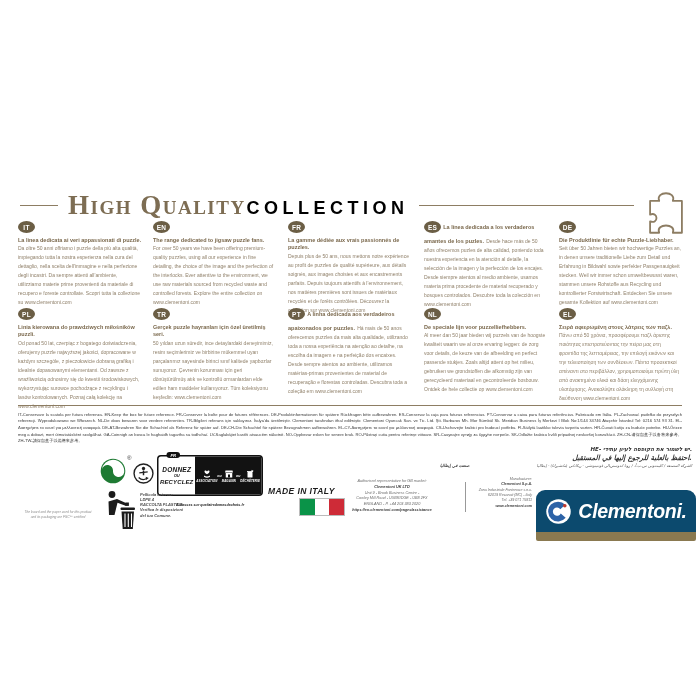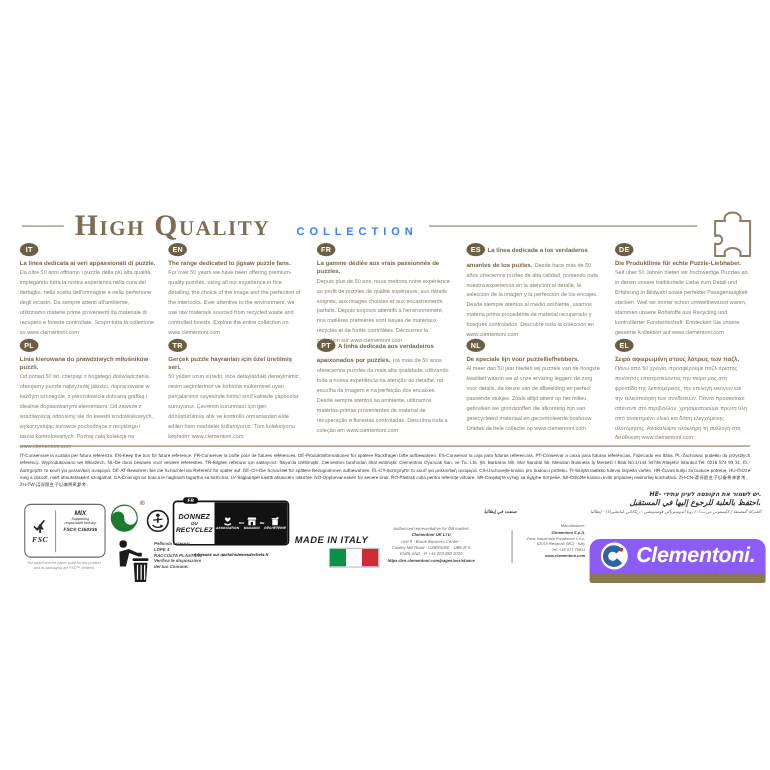--- a/index.html
+++ b/index.html
@@ -1,24 +1,24 @@
 <!DOCTYPE html>
 <html><head>
 <meta charset="utf-8">
 <style>
   html,body{margin:0;padding:0;background:#fff;}
   .page{position:relative;width:700px;height:700px;background:#fff;overflow:hidden;
         font-family:"Liberation Sans",sans-serif;color:#8d7b63;}
   
   .hdr{position:absolute;top:181px;left:0;right:0;height:48px;display:flex;align-items:center;}
   .dash{width:38px;margin-left:20px;border-top:1.6px solid #8d7d63;}
-  .title{margin:0 10px;white-space:nowrap;display:flex;align-items:baseline;gap:24px;}
+  .title{margin:0 10px;white-space:nowrap;display:flex;align-items:baseline;gap:1px;}
   .t-main{font-family:"Liberation Serif",serif;font-variant:small-caps;font-weight:600;
           font-size:27px;letter-spacing:1.5px;color:#7d6d53;}
-  .t-sub{font-size:10px;font-weight:600;letter-spacing:4.5px;text-transform:uppercase;color:#3b82f6;}
+  .t-sub{font-size:18px;font-weight:600;letter-spacing:4.5px;text-transform:uppercase;color:#000000;}
   .rule{flex:1;border-top:1.6px solid #8d7d63;margin-right:9px;}
   .puzzle-wrap{margin-right:11px;margin-top:14px;}
   
   .lang-wrap{position:absolute;top:221px;left:18px;right:18px;}
   .lang-row{display:grid;grid-template-columns:repeat(5,1fr);column-gap:12px;height:87px;}
   .lang-row.second{height:100px;}
   .shrink{width:200%;transform:scale(.5);transform-origin:0 0;}
   .badge{display:inline-flex;align-items:center;justify-content:center;min-width:34px;height:24px;
          border-radius:50%;background:#6b5e45;color:#fff;font-size:13px;font-weight:bold;
          margin-bottom:6px;letter-spacing:.5px;}
@@ -83,21 +83,21 @@
   
   .semitic{left:440px;top:0px;width:252px;}
   .semitic .shrink{font-family:"DejaVu Sans",sans-serif;text-align:right;color:#333;}
   .heb{font-size:11px;font-weight:bold;}
   .ar-big{font-size:14px;font-weight:bold;margin-top:1px;}
   .ar-row{display:flex;justify-content:space-between;align-items:baseline;margin-top:3px;}
   .ar-small{font-size:7.6px;color:#555;}
   .ar-made{font-size:8.2px;font-weight:bold;color:#444;}
   
   .logo{left:536px;top:44px;width:160px;}
-  .logo-blue{height:31px;background:#8b5cf6;border-radius:9px 9px 0 0;display:flex;
+  .logo-blue{height:42px;background:#0c4a6e;border-radius:9px 9px 0 0;display:flex;
              align-items:center;justify-content:center;gap:6px;}
   .logo-text{color:#fff;font-weight:bold;font-size:19.5px;letter-spacing:-.3px;}
   .logo-band{height:9px;background:#8a7950;border-radius:0 0 2px 2px;}
 </style>
 </head>
 <body>
 
 <div class="page">
 
   <div class="hdr">
@@ -192,38 +192,20 @@
   </div>
 
   <div class="divider"></div>
 
   <div class="fineprint-wrap">
     <div class="shrink fineprint">IT-Conservare la scatola per futura referenza. EN-Keep the box for future reference. FR-Conserver la boîte pour de futures références. DE-Produktinformationen für spätere Rückfragen bitte aufbewahren. ES-Conservar la caja para futuras referencias. PT-Conservar a caixa para futuras referências. Fabricado em Itália. PL-Zachować pudełko do przyszłych referencji. Wyprodukowano we Włoszech. NL-De doos bewaren voor verdere referenties. TR-Bilgileri referans için saklayınız. İtalya'da üretilmiştir. Clementoni tarafından ithal edilmiştir. Clementoni Oyuncak San. ve Tic. Ltd. Şti. Barbaros Mh. Mor Sümbül Sk. Meridian Business İş Merkezi I Blok No:1/144 34746 Ataşehir İstanbul Tel: 0216 574 93 31. EL-Διατηρήστε το κουτί για μελλοντική αναφορά. DE-AT-Bewahren Sie die Schachtel als Referenz für später auf. DE-CH-Die Schachtel für spätere Bezugnahmen aufbewahren. EL-CY-Διατηρήστε το κουτί για μελλοντική αναφορά. CS-Uschovejte krabici pro budoucí potřebu. FI-Säilytä laatikko tulevia tarpeita varten. HR-Čuvati kutiju za buduće potrebe. HU-Őrizze meg a dobozt, mert útmutatásként szolgálhat. GA-Coinnigh an bosca le haghaidh tagartha sa todhchaí. LV-Saglabājiet kastīti atsaucēm nākotnē. NO-Oppbevar esken for senere bruk. RO-Păstrați cutia pentru referințe viitoare. SR-Сачувајте кутију за будуће потребе. SK-Odložte krabicu kvôli prípadnej neskoršej konzultácii.   ZH-CN-请保留盒子以备将来参考。   ZH-TW-請保留盒子以備將來參考。</div>
   </div>
 
   <div class="footer">
 
-    <div class="abs fsc-box">
-      <div class="fsc-left">
-        <svg width="15" height="17" viewBox="0 0 16 18">
-            <path d="M2 9 L5.2 12.2 L12 3" fill="none" stroke="#2b2b2b" stroke-width="1.6"></path>
-            <path d="M8 6 L11.5 12 H4.5Z" fill="#2b2b2b"></path>
-            <rect x="7.1" y="12" width="1.8" height="3.5" fill="#2b2b2b"></rect>
-          </svg>
-        <span class="fsc-word">FSC</span>
-      </div>
-      <div class="fsc-right">
-        <div class="shrink">
-          <div class="fsc-mix">MIX</div>
-          <div class="fsc-tag pre">Supporting
-responsible forestry</div>
-          <div class="fsc-code">FSC® C160336</div>
-        </div>
-      </div>
-    </div>
     <div class="abs fsc-cap">
       <div class="shrink pre">The board and the paper used for this product
 and its packaging are FSC™ certified</div>
     </div>
 
     <div class="abs" style="left:100px;top:12px;">
       <svg width="26" height="26" viewBox="0 0 30 30">
           <circle cx="15" cy="15" r="14.2" fill="#1e7a33"></circle>
           <path d="M15 2 A13 13 0 0 0 2.2 13 A6.5 6.5 0 0 1 15 15 A6.5 6.5 0 0 0 27.8 17 A13 13 0 0 0 15 2Z" fill="#fff"></path>
         </svg>

